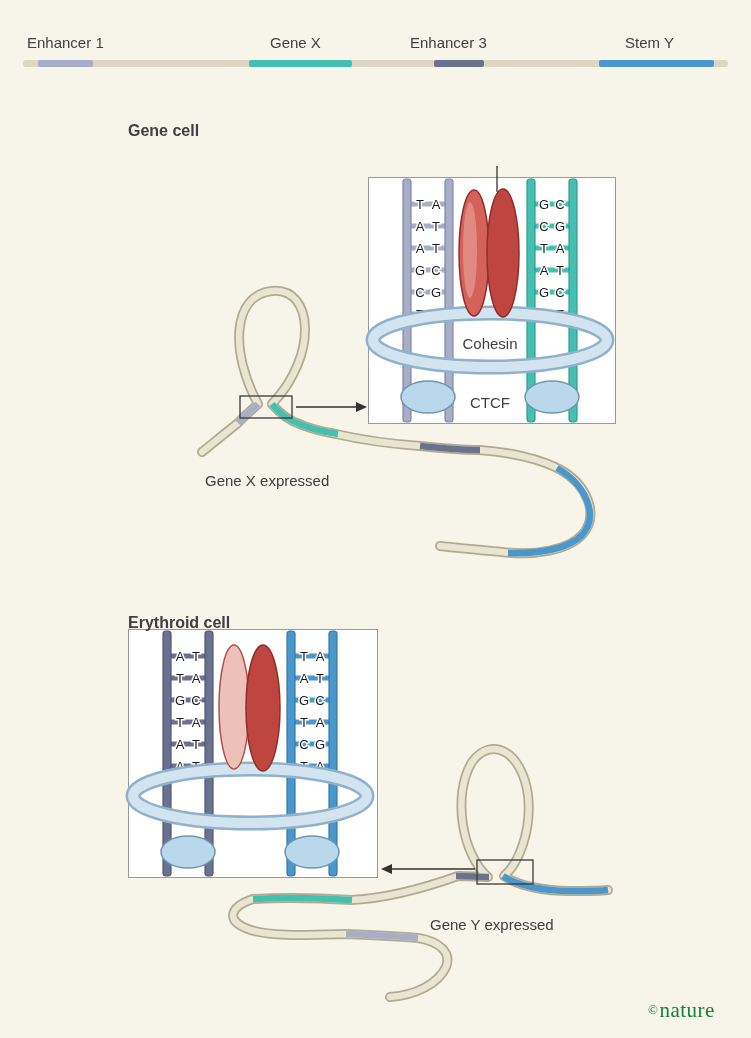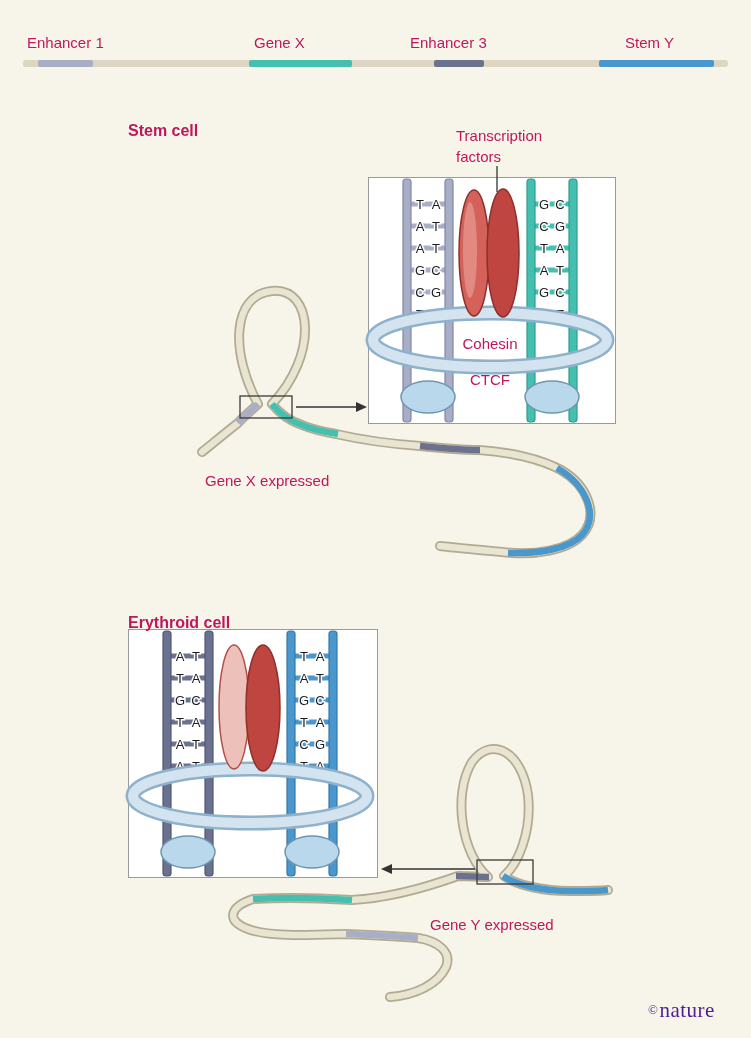--- a/index.html
+++ b/index.html
@@ -1,24 +1,24 @@
 <!DOCTYPE html>
 <html><head>
 <meta charset="utf-8">
 <style>
   html,body{margin:0;padding:0;background:#f7f4e9;}
   .canvas{position:relative;width:751px;height:1038px;background:#f7f4e9;overflow:hidden;
           font-family:"Liberation Sans",sans-serif;}
   .art{position:absolute;left:0;top:0;width:751px;height:1038px;}
-  .lbl{position:absolute;font:15px/1.42 "Liberation Sans",sans-serif;color:#be185d;white-space:nowrap;}
+  .lbl{position:absolute;font:15px/1.42 "Liberation Sans",sans-serif;color:#404040;white-space:nowrap;}
   .title{font-weight:bold;font-size:16px;}
   .wrap{white-space:normal;width:112px;}
   .center{transform:translateX(-50%);}
   .brand{position:absolute;left:648px;top:998px;font-family:"Liberation Serif",serif;
-         font-size:21px;color:#4c1d95;letter-spacing:.5px;}
+         font-size:21px;color:#15803d;letter-spacing:.5px;}
   .brand .copy{font-size:13px;vertical-align:3px;margin-right:1px;}
 
   
   .inset-box{fill:#ffffff;stroke:#9a9a9a;stroke-width:1;}
   .tube-outline{fill:none;stroke:#b2aa90;stroke-width:10;stroke-linecap:round;stroke-linejoin:round;}
   .tube-core{fill:none;stroke:#e9e5d3;stroke-width:6.5;stroke-linecap:round;stroke-linejoin:round;}
   .ov{fill:none;stroke-width:6.5;stroke-linecap:butt;}
   .ov-lav{stroke:#a9aec7;} .ov-teal{stroke:#45bfb0;} .ov-slate{stroke:#6b7290;} .ov-blue{stroke:#4a97cd;}
   .rail-lav{fill:#a9aec7;stroke:#8087a8;stroke-width:1.2;}
   .rail-teal{fill:#45bfb0;stroke:#2e9d90;stroke-width:1.2;}
@@ -196,27 +196,26 @@
       <path class="ov ov-teal" d="M253,899 C285,897 320,898 352,900"></path>
       <path class="ov ov-slate" d="M456,876 C468,876 479,877 489,877"></path>
       <path class="ov ov-blue" d="M503,876 C518,886 545,891 570,891 C585,891 598,891 608,890"></path>
       <rect class="zoom-rect" x="477" y="860" width="56" height="24"></rect>
       <line class="arrow" x1="475" y1="869" x2="392" y2="869"></line>
       <polygon class="arrow-head" points="392,864 381,869 392,874"></polygon>
     </g>
   </svg>
 
   <div class="lbl" style="left:27px;top:32px">Enhancer 1</div>
-  <div class="lbl" style="left:254px;top:32px">Gene X</div>
+  <div class="lbl" style="left:270px;top:32px">Gene X</div>
   <div class="lbl" style="left:410px;top:32px">Enhancer 3</div>
   <div class="lbl" style="left:625px;top:32px">Stem Y</div>
 
-  <div class="lbl title" style="left:128px;top:120px">Stem cell</div>
-  <div class="lbl wrap" style="left:456px;top:125px">Transcription factors</div>
+  <div class="lbl title" style="left:128px;top:120px">Gene cell</div>
   <div class="lbl center" style="left:490px;top:333px">Cohesin</div>
-  <div class="lbl center" style="left:490px;top:369px">CTCF</div>
+  <div class="lbl center" style="left:490px;top:392px">CTCF</div>
   <div class="lbl" style="left:205px;top:470px">Gene X expressed</div>
 
   <div class="lbl title" style="left:128px;top:612px">Erythroid cell</div>
   <div class="lbl" style="left:430px;top:914px">Gene Y expressed</div>
 
   <div class="brand"><span class="copy">©</span><span>nature</span></div>
 </div>
 
 </body></html>

